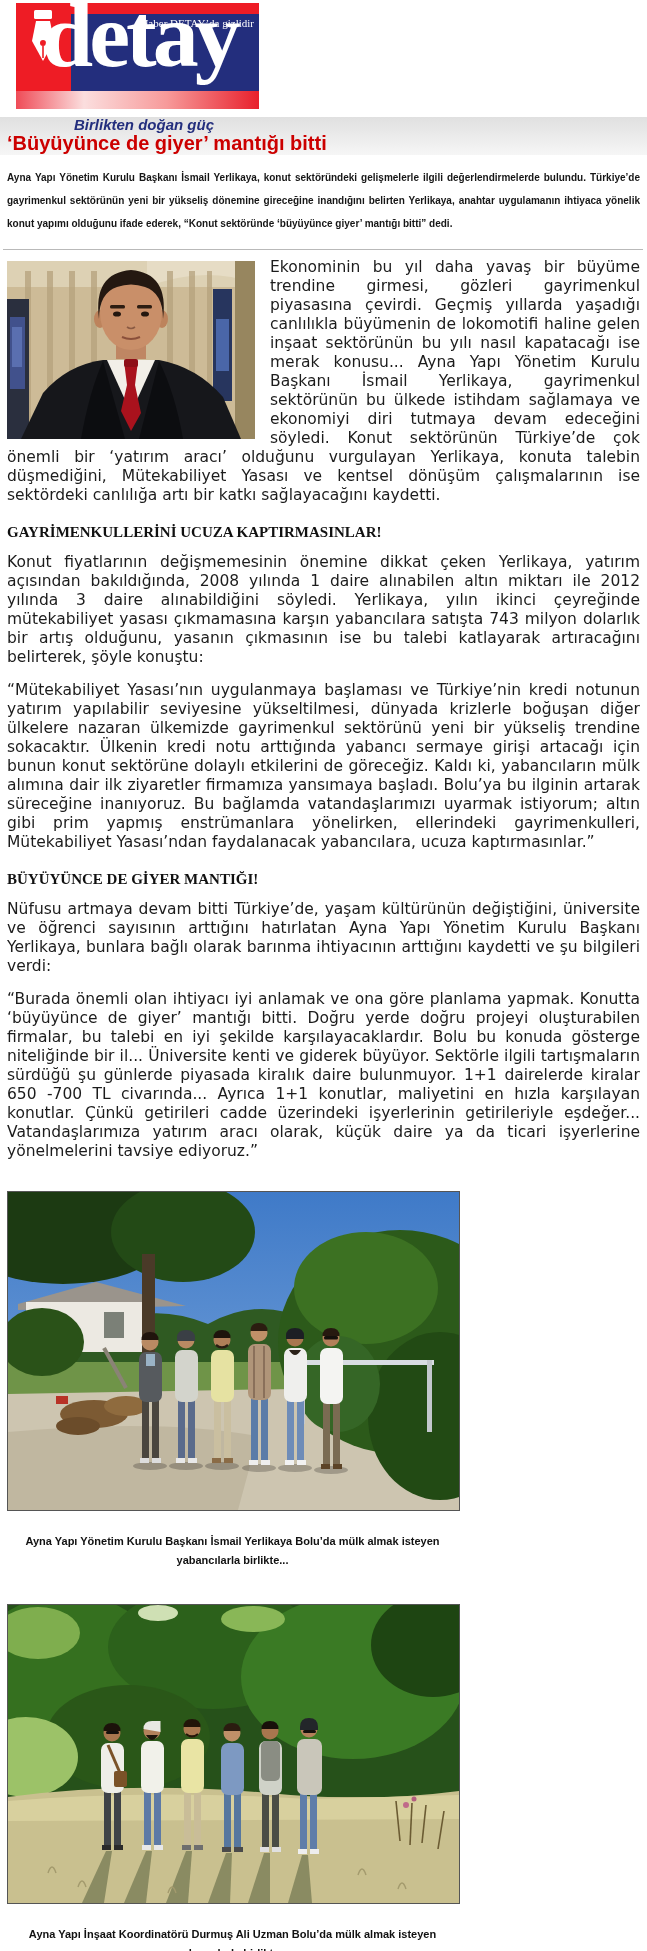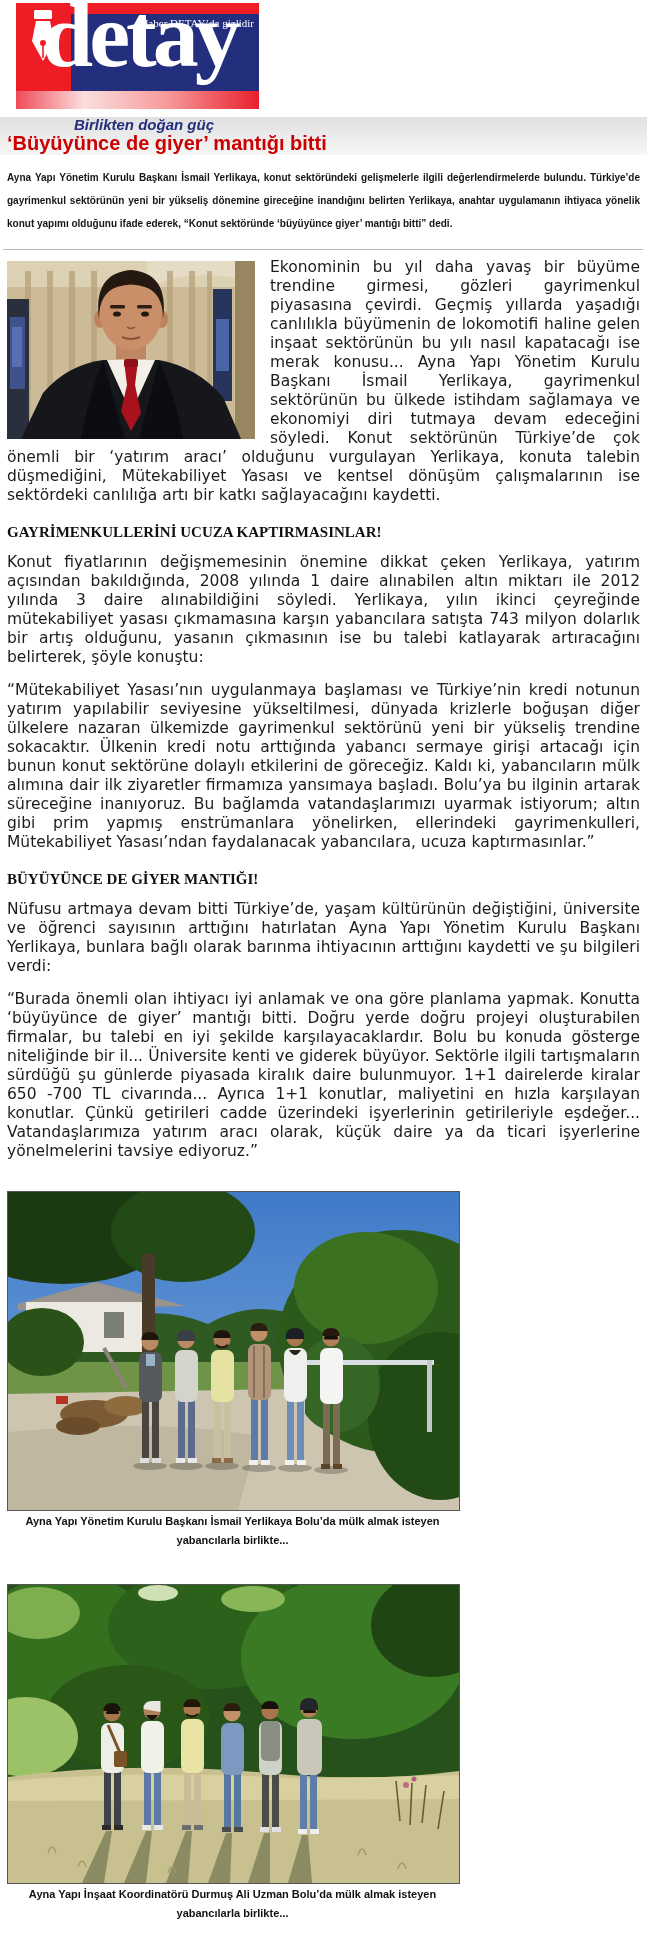--- a/index.html
+++ b/index.html
@@ -41,21 +41,21 @@
     font-family:Liberation Serif, serif;}
 
   figure{margin:0;padding:0;}
   .portrait{float:left;width:248px;height:178px;margin:3px 15px 5px 0;overflow:hidden;}
   .portrait svg{display:block;}
 
   .photos{margin-top:30px;}
   .photo-fig{width:451px;margin:0 0 0 0;}
   .photo-fig + .photo-fig{margin-top:34px;}
   .photo-fig svg{display:block;border:1px solid #555;}
-  .photo-fig figcaption{margin-top:1px;text-align:center;font-size:11px;font-weight:bold;
+  .photo-fig figcaption{margin-top:21px;text-align:center;font-size:11px;font-weight:bold;
     color:#111;font-family:"Liberation Sans",sans-serif;}
 </style>
 </head>
 <body>
 
 <div class="page">
 
   <div class="masthead">
     <div class="logo">
       <div class="logo-topbar"></div>

